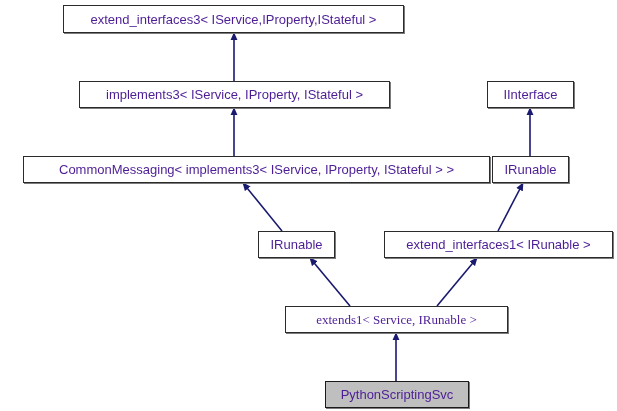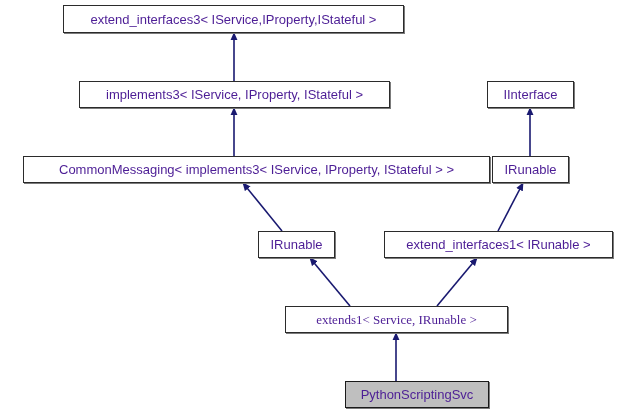--- a/index.html
+++ b/index.html
@@ -38,21 +38,20 @@
     white-space: nowrap;
     color: #4c1d95;
     font-size: 13px;
     line-height: 1;
     letter-spacing: 0px;
     z-index: 2;
   }
   .node.highlight {
     background: #bfbfbf;
     border: 1px solid #1a1a1a;
-    margin-left: 20px;
   }
   .node-label {
     display: block;
     padding: 0 6px;
     text-align: center;
   }
 </style>
 </head>
 <body>
 

